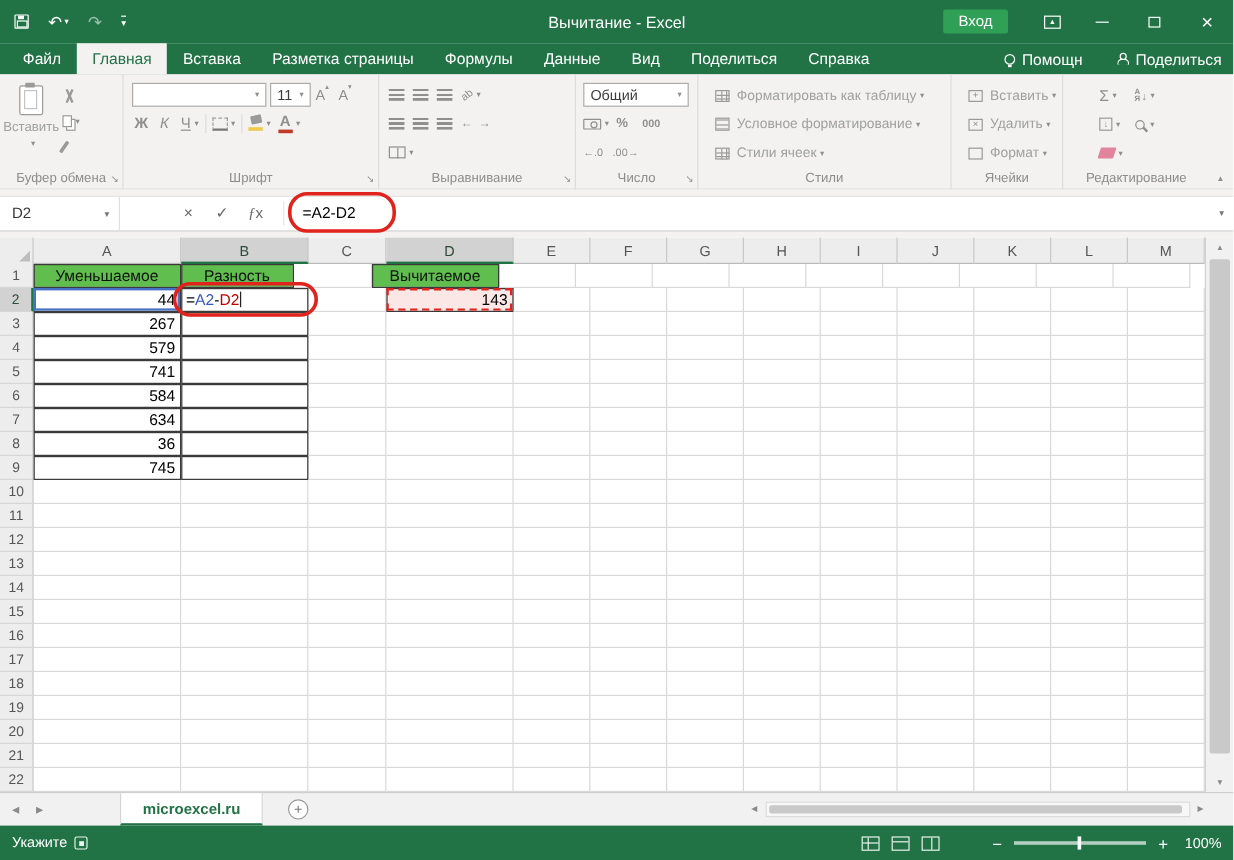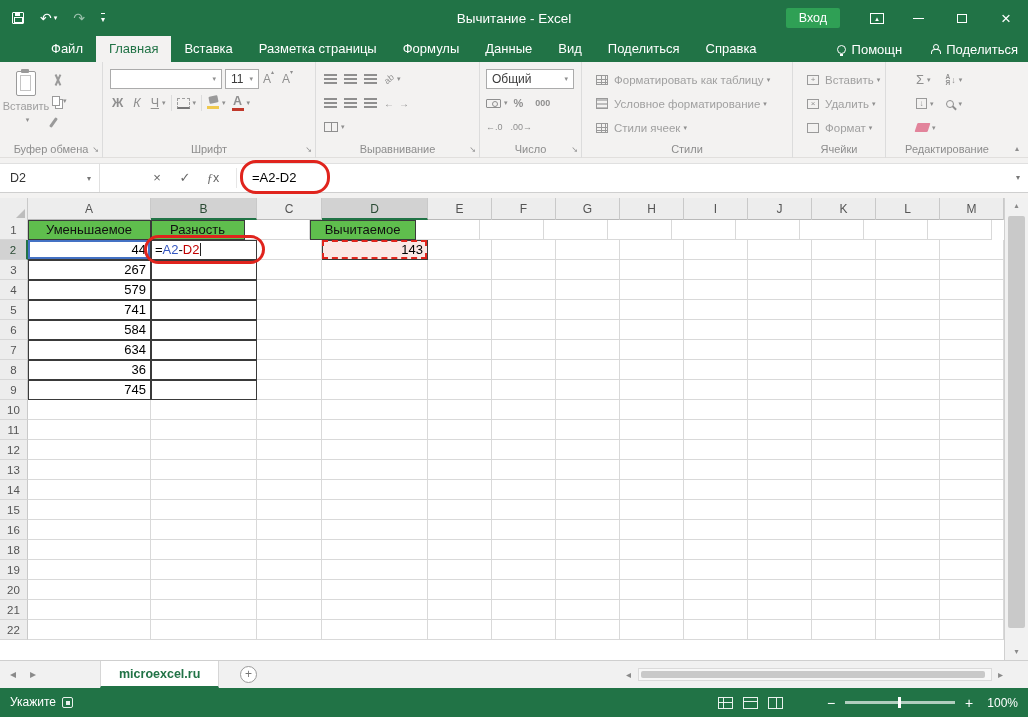--- a/index.html
+++ b/index.html
@@ -24,21 +24,21 @@
   .signin{background:var(--sign-in-green,#2FA055);color:#fff;font-size:12.5px;padding:3px 13px;border-radius:2px;margin-right:18px;}
   .capbtn{width:44px;height:36px;display:flex;align-items:center;justify-content:center;color:#fff;}
   .capbtn.ribopt{width:38px;}
   .ic-ribopt{display:inline-block;width:14px;height:11px;border:1px solid #fff;font-size:7px;line-height:9px;text-align:center;color:#fff;}
   .minbar{display:inline-block;width:11px;height:1px;background:#fff;}
   .maxbox{display:inline-block;width:10px;height:9px;border:1px solid #fff;}
   .closex{font-size:17px;line-height:1;}
 
   
   .tabrow{position:absolute;left:0;top:36px;width:1028px;height:26px;background:var(--brand-green,#217346);display:flex;}
-  .tabs{display:flex;height:26px;padding-left:6px;margin-left:32px;}
+  .tabs{display:flex;height:26px;padding-left:6px;}
   .rtab{height:26px;line-height:26px;padding:0 13px;font-size:13px;color:#fff;white-space:nowrap;}
   .rtab.active{background:#F3F2F1;color:var(--brand-green,#217346);}
   .tabrow-right{position:absolute;right:10px;top:0;height:26px;display:flex;align-items:center;gap:28px;}
   .tr-item{display:inline-flex;align-items:center;gap:6px;color:#fff;font-size:13px;}
   .ic-bulb{display:inline-block;width:9px;height:9px;border:1px solid #fff;border-radius:50%;position:relative;}
   .ic-bulb::after{content:'';position:absolute;left:2px;bottom:-3px;width:3px;height:2px;background:#fff;}
   .ic-person{display:inline-block;width:10px;height:10px;position:relative;}
   .ic-person::before{content:'';position:absolute;left:3px;top:0;width:4px;height:4px;border:1px solid #fff;border-radius:50%;}
   .ic-person::after{content:'';position:absolute;left:1px;bottom:0;width:8px;height:4px;border:1px solid #fff;border-bottom:none;border-radius:4px 4px 0 0;}
 
@@ -720,20 +720,36 @@
         <div class="cell" style="width: 64px;"></div>
         <div class="cell" style="width: 64px;"></div>
         <div class="cell" style="width: 64px;"></div>
         <div class="cell" style="width: 64px;"></div>
         <div class="cell" style="width: 64px;"></div>
         <div class="cell" style="width: 64px;"></div>
         <div class="cell" style="width: 64px;"></div>
         <div class="cell" style="width: 64px;"></div>
       </div>
       <div class="grw">
+        <div class="rowhdr">17</div>
+        <div class="cell" style="width: 123px;"></div>
+        <div class="cell" style="width: 106px;"></div>
+        <div class="cell" style="width: 65px;"></div>
+        <div class="cell" style="width: 106px;"></div>
+        <div class="cell" style="width: 64px;"></div>
+        <div class="cell" style="width: 64px;"></div>
+        <div class="cell" style="width: 64px;"></div>
+        <div class="cell" style="width: 64px;"></div>
+        <div class="cell" style="width: 64px;"></div>
+        <div class="cell" style="width: 64px;"></div>
+        <div class="cell" style="width: 64px;"></div>
+        <div class="cell" style="width: 64px;"></div>
+        <div class="cell" style="width: 64px;"></div>
+      </div>
+      <div class="grw">
         <div class="rowhdr">18</div>
         <div class="cell" style="width: 123px;"></div>
         <div class="cell" style="width: 106px;"></div>
         <div class="cell" style="width: 65px;"></div>
         <div class="cell" style="width: 106px;"></div>
         <div class="cell" style="width: 64px;"></div>
         <div class="cell" style="width: 64px;"></div>
         <div class="cell" style="width: 64px;"></div>
         <div class="cell" style="width: 64px;"></div>
         <div class="cell" style="width: 64px;"></div>

